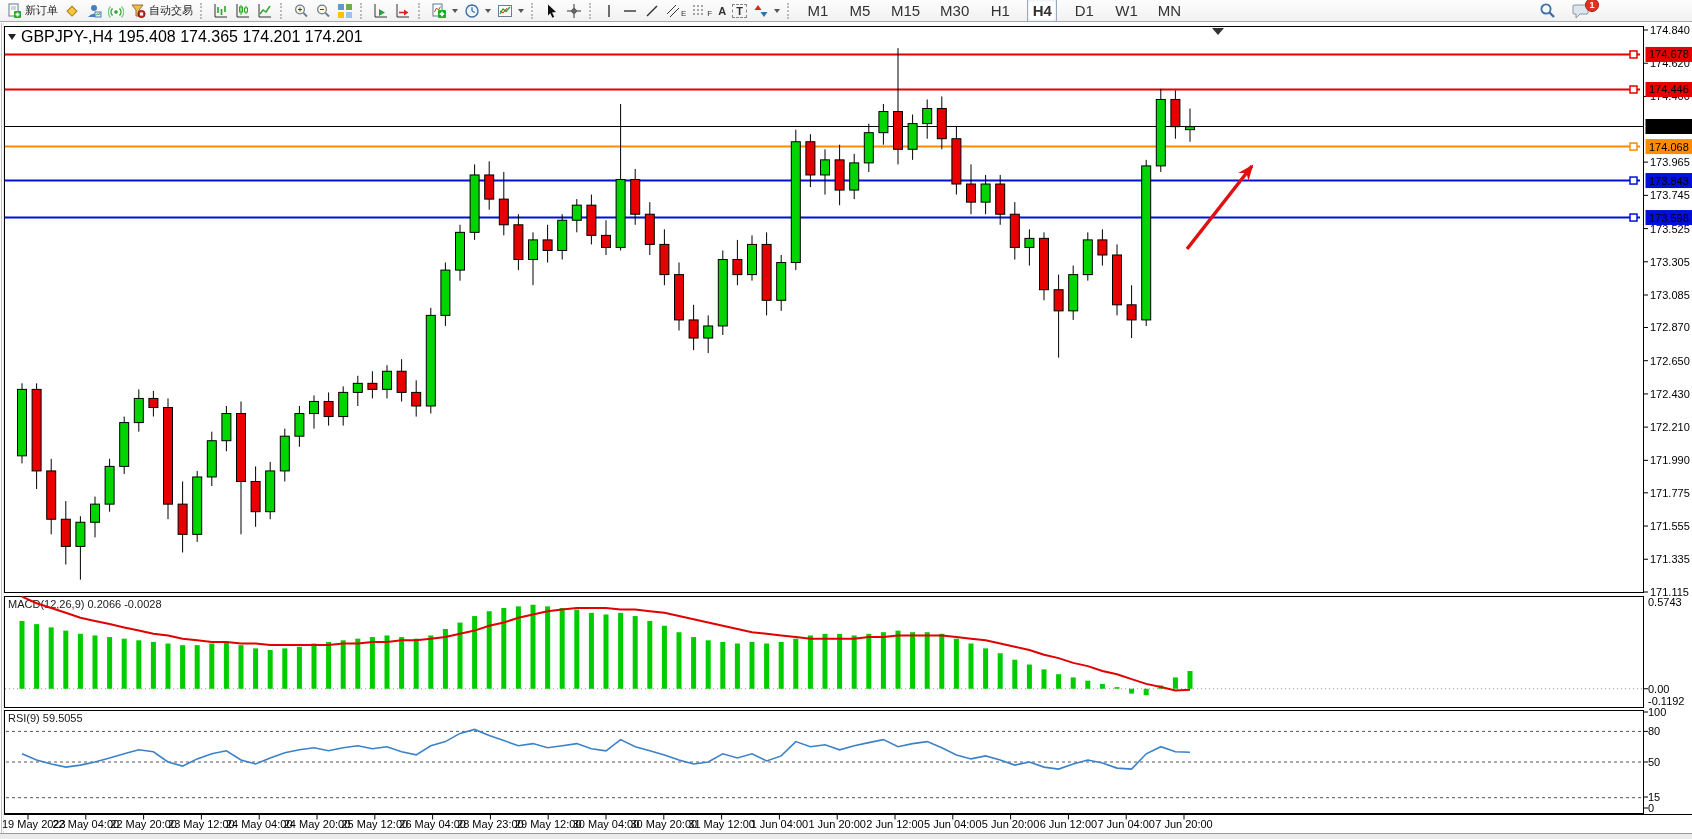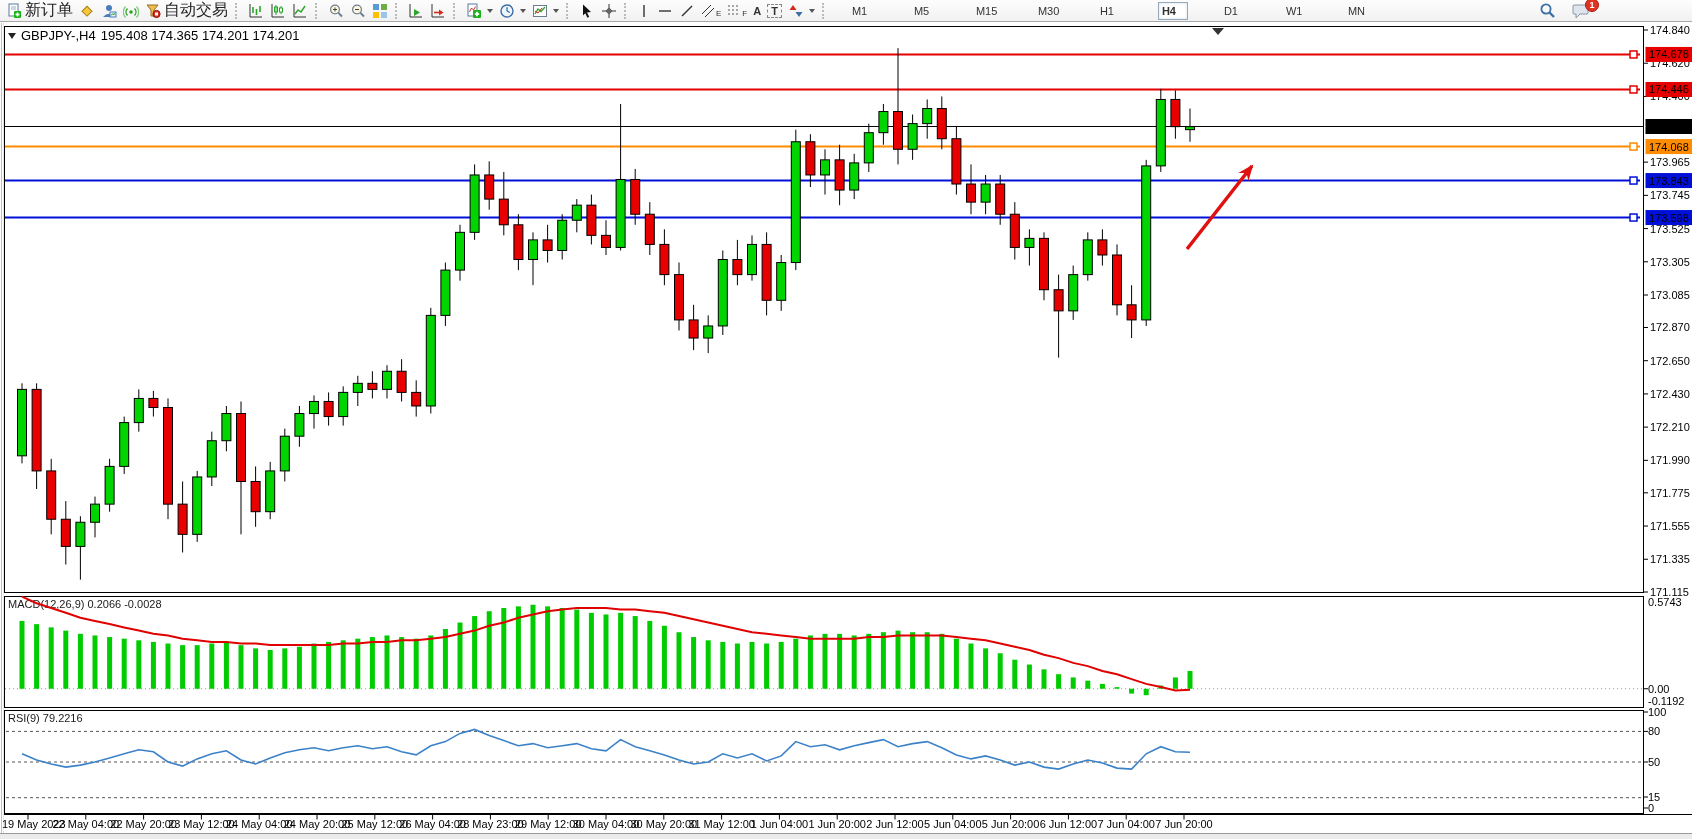--- a/index.html
+++ b/index.html
@@ -4,36 +4,36 @@
 <style>
   html,body{margin:0;padding:0;background:#fff;}
   body{width:1692px;height:839px;position:relative;overflow:hidden;
        font-family:"Liberation Sans","DejaVu Sans",sans-serif;}
   
   #toolbar{position:absolute;top:0;left:0;width:1692px;height:22px;z-index:10;
     background:linear-gradient(#fdfdfd,#f1f1f1);border-bottom:1px solid #a8a8a8;
     display:flex;align-items:center;padding:0 3px;box-sizing:border-box;}
   .tb{display:inline-flex;align-items:center;height:20px;padding:0 3px;gap:3px;cursor:default;}
   .tb svg{display:block}
-  .tb-label{font-size:16px;color:#222;white-space:nowrap;}
+  .tb-label{font-size:11px;color:#222;white-space:nowrap;}
   .grip{width:4px;height:16px;border-left:2px dotted #bbb;margin:0 4px;}
   .caret{width:0;height:0;border-left:3px solid transparent;border-right:3px solid transparent;
          border-top:4px solid #555;margin-left:2px;}
-  .tfbtn{display:inline-block;min-width:22px;font-size:11px;color:#333;
-         padding:2px 3px;margin:0 16px;border:1px solid transparent;}
+  .tfbtn{display:inline-block;min-width:22px;text-align:center;font-size:15px;color:#333;
+         padding:2px 3px;margin:0 6px;border:1px solid transparent;}
   .tfbtn.active{background:#fff;border:1px solid #96aabb;box-shadow:inset 0 0 3px #cfdde8;font-weight:bold;}
   #right-icons{margin-left:auto;display:flex;align-items:center;gap:10px;margin-right:96px;}
   #noti{position:relative;}
   #noti-badge{position:absolute;top:-3px;right:-6px;width:12px;height:12px;border-radius:50%;
     background:#e23222;border:1px solid #a81c10;color:#fff;font-size:9px;line-height:12px;
     text-align:center;font-weight:bold;}
   .tool-letter{font-size:11px;font-weight:bold;color:#333;}
   .tool-letter-sub{font-size:8px;color:#333;margin-left:-2px;margin-top:6px;}
   
-  .ovl{position:absolute;z-index:1;font-size:13px;color:#000;white-space:nowrap;}
+  .ovl{position:absolute;z-index:1;font-size:16px;color:#000;white-space:nowrap;}
   #chart-header{top:28px;left:8px;display:flex;align-items:center;gap:5px;}
   #collapse-tri{width:0;height:0;border-left:4px solid transparent;border-right:4px solid transparent;
     border-top:6px solid #222;display:inline-block;}
   #macd-header{top:598px;left:8px;font-size:11px;color:#1a1a1a;}
   #rsi-header{top:712px;left:8px;font-size:11px;color:#1a1a1a;}
   #chart-svg{position:absolute;top:0;left:0;z-index:5;pointer-events:none;}
   #chart-svg text{font-family:"Liberation Sans","DejaVu Sans",sans-serif;font-size:11px;fill:#000;}
   #bottom-strip{position:absolute;left:0;top:833px;width:1692px;height:6px;background:#ebebeb;
     border-top:1px solid #9a9a9a;z-index:6;}
 </style>
@@ -264,21 +264,21 @@
   <span>GBPJPY-,H4</span>
   <span>195.408 174.365 174.201 174.201</span>
 </div>
 <div class="ovl" id="macd-header">
   <span>MACD(12,26,9)</span>
   <span>0.2066</span>
   <span>-0.0028</span>
 </div>
 <div class="ovl" id="rsi-header">
   <span>RSI(9)</span>
-  <span>79.2216</span>
+  <span>59.5055</span>
 </div>
 
 <svg id="chart-svg" width="1692" height="839">
     <line x1="1.5" y1="23" x2="1.5" y2="833" stroke="#c0c0c0"></line>
     <line x1="3.5" y1="23" x2="3.5" y2="833" stroke="#e8e8e8"></line>
     <g>
       <rect x="4.5" y="26.5" width="1639" height="566" fill="none" stroke="#000"></rect>
       <rect x="4.5" y="596.5" width="1639" height="111" fill="none" stroke="#000"></rect>
       <rect x="4.5" y="710.5" width="1639" height="103" fill="none" stroke="#000"></rect>
     </g>

